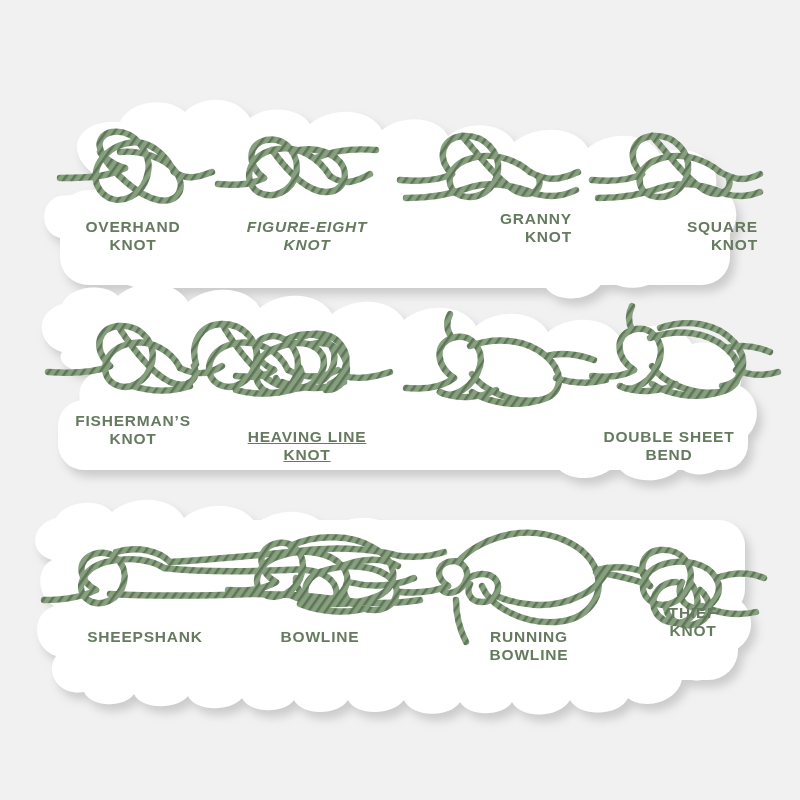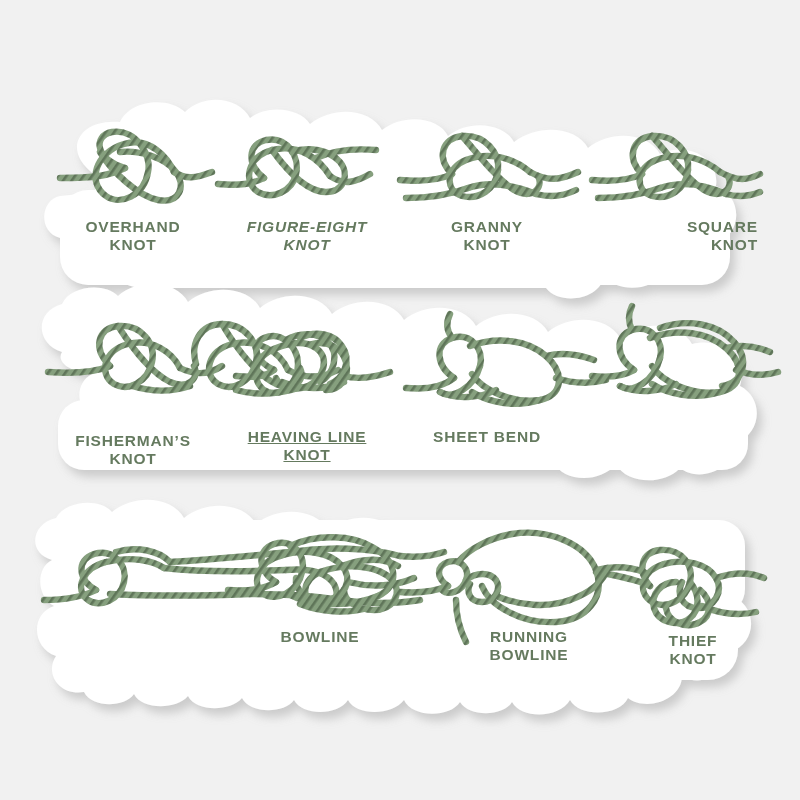--- a/index.html
+++ b/index.html
@@ -332,31 +332,33 @@
         <path d="M702,606 C 720,614 738,616 756,612"></path>
       </g>
     </g>
   </svg>
 
   <div class="label-layer">
     <div class="knot-label cell-label-w" style="left:48px;  top:218px;">OVERHAND
 KNOT</div>
     <div class="knot-label cell-label-w" style="left:222px; top:218px;font-style:italic;">FIGURE-EIGHT
 KNOT</div>
-    <div class="knot-label cell-label-w" style="left:402px; top:218px;">GRANNY
+    <div class="knot-label cell-label-w" style="left:402px; top:210px;text-align:right;">GRANNY
 KNOT</div>
     <div class="knot-label cell-label-w" style="left:588px; top:218px;text-align:right;">SQUARE
 KNOT</div>
 
-    <div class="knot-label cell-label-w" style="left:48px;  top:432px;">FISHERMAN’S
+    <div class="knot-label cell-label-w" style="left:48px;  top:412px;">FISHERMAN’S
 KNOT</div>
     <div class="knot-label cell-label-w" style="left:222px; top:428px;text-decoration:underline;">HEAVING LINE
 KNOT</div>
-    <div class="knot-label cell-label-w" style="left:402px; top:428px;">SHEET BEND</div>
-
+    <div class="knot-label cell-label-w" style="left:584px; top:428px;">DOUBLE SHEET
+BEND</div>
+
+    <div class="knot-label cell-label-w" style="left:60px;  top:628px;">SHEEPSHANK</div>
     <div class="knot-label cell-label-w" style="left:235px; top:628px;">BOWLINE</div>
     <div class="knot-label cell-label-w" style="left:444px; top:628px;">RUNNING
 BOWLINE</div>
-    <div class="knot-label cell-label-w" style="left:608px; top:632px;">THIEF
+    <div class="knot-label cell-label-w" style="left:608px; top:604px;">THIEF
 KNOT</div>
   </div>
 
 </div>
 
 </body></html>

